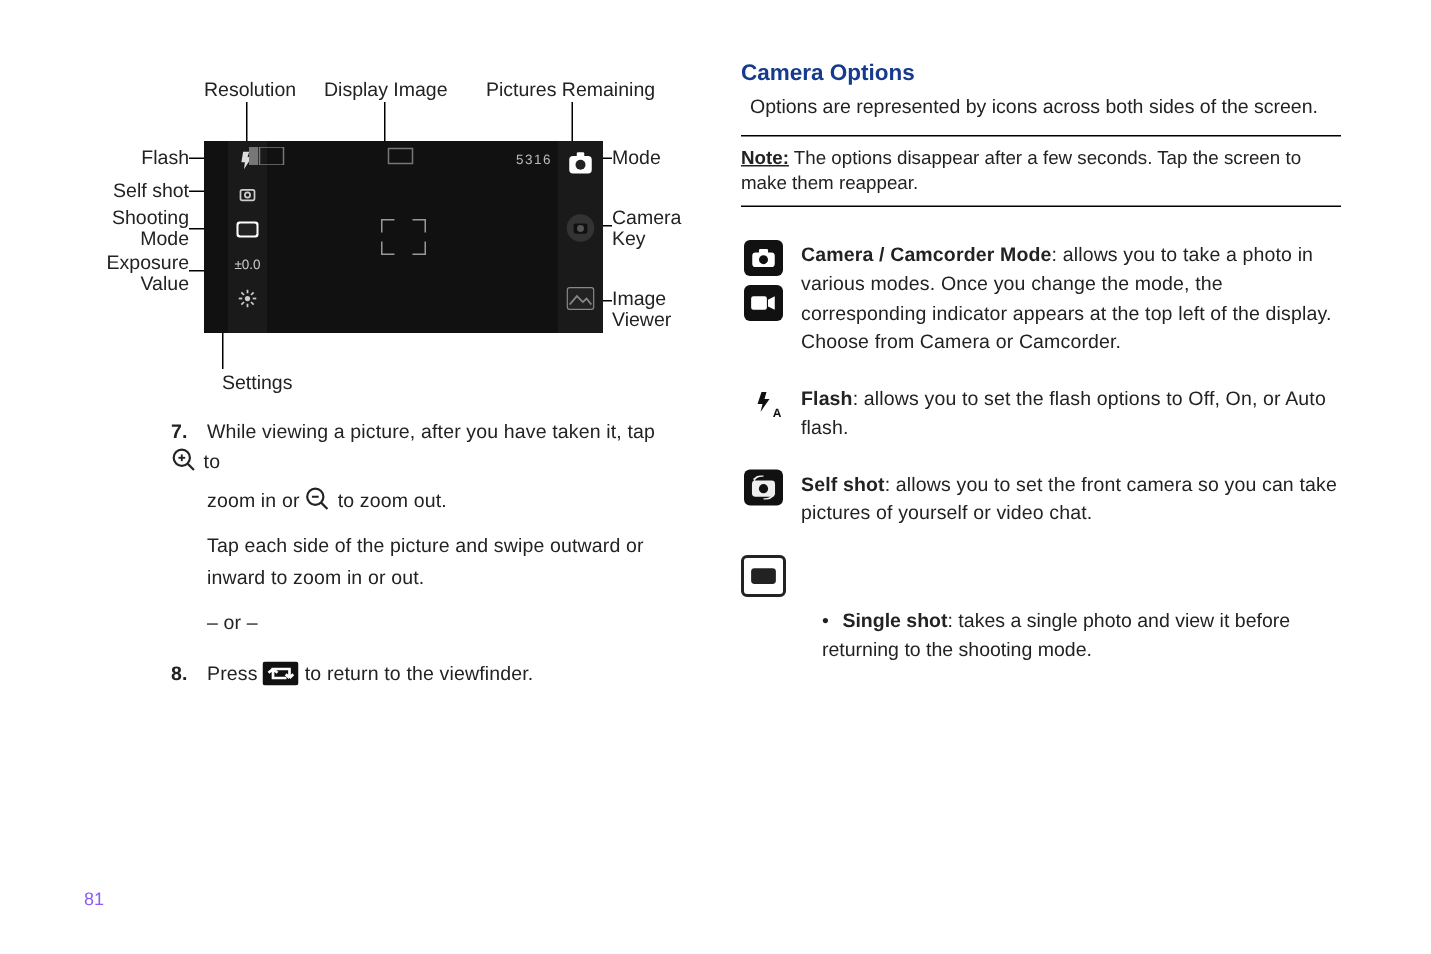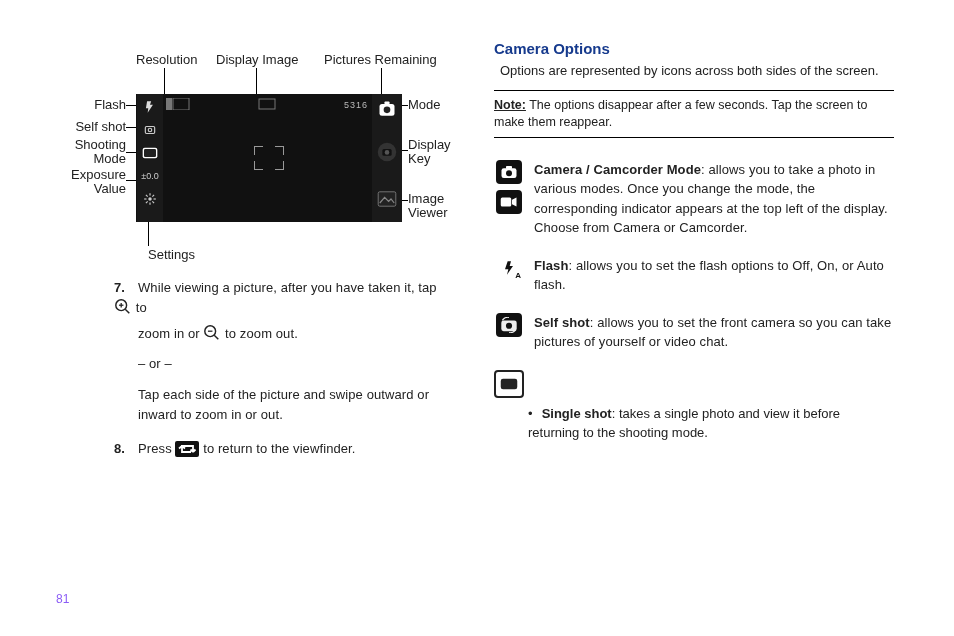--- a/index.html
+++ b/index.html
@@ -46,21 +46,21 @@
     width: 266px; height: 128px;
     background: #111;
   }
   .vf-left-bar, .vf-right-bar {
     position: absolute; top: 0; bottom: 0; width: 26px;
     background: #1a1a1a;
     display: flex; flex-direction: column; align-items: center;
     padding-top: 4px;
     gap: 5px;
   }
-  .vf-left-bar { left: 1px; }
+  .vf-left-bar { left: 16px; }
   .vf-right-bar { right: 0; width: 30px; }
   .vf-icon {
     width: 20px; height: 18px;
     display: flex; align-items: center; justify-content: center;
     color: #ddd; font-size: 10px;
   }
   .vf-icon svg { display:block; }
   .vf-top-info {
     position: absolute; top: 4px; left: 30px; right: 34px;
     display: flex; align-items: center;
@@ -107,21 +107,21 @@
 
   .opt-row { display: flex; gap: 10px; margin-bottom: 18px; }
   .opt-icons { width: 30px; flex: 0 0 30px; display: flex; flex-direction: column; gap: 6px; align-items: center; }
   .opt-icons .ibox {
     width: 26px; height: 24px; background: #111; border-radius: 4px;
     display: flex; align-items: center; justify-content: center; color: #fff;
   }
   .ibox.shoot { background:#fff; border:2px solid #222; }
   .opt-text { flex: 1; line-height: 1.5; letter-spacing: 0.1px; }
   .opt-text b { font-weight: bold; }
-  .bullet-row { margin: 4px 0 0 34px; line-height: 1.5; }
+  .bullet-row { margin: 4px 0 0 54px; line-height: 1.5; }
   .bullet-row .dot { display:inline-block; width:10px; }
 
   .pagenum {
     position: absolute;
     left: 56px; bottom: 30px;
     font-size: 12px; color: #8b5cf6;
   }
 </style>
 </head>
 <body>
@@ -150,21 +150,21 @@
         <div class="left-label" style="top:128px; white-space:pre-line">Exposure
 Value</div>
       </div>
       <div class="lead lead-h" style="left:70px; top:65px; width:18px"></div>
       <div class="lead lead-h" style="left:70px; top:87px; width:18px"></div>
       <div class="lead lead-h" style="left:70px; top:112px; width:18px"></div>
       <div class="lead lead-h" style="left:70px; top:140px; width:18px"></div>
 
       <div class="right-labels">
         <div class="right-label" style="top:58px">Mode</div>
-        <div class="right-label" style="top:98px; white-space:pre-line">Display
+        <div class="right-label" style="top:98px; white-space:pre-line">Camera
 Key</div>
         <div class="right-label" style="top:152px; white-space:pre-line">Image
 Viewer</div>
       </div>
       <div class="lead lead-h" style="left:340px; top:65px; width:12px"></div>
       <div class="lead lead-h" style="left:340px; top:110px; width:12px"></div>
       <div class="lead lead-h" style="left:340px; top:160px; width:12px"></div>
 
       <div class="bottom-label">Settings</div>
       <div class="lead lead-v" style="left:92px; top:180px; height:26px"></div>
@@ -256,22 +256,22 @@
               <line x1="5.5" y1="8" x2="10.5" y2="8" stroke="#222" stroke-width="1.4"></line>
             </svg>
           </span><span class="body"> to</span>
         <p style="margin-left:24px; margin-top:6px"><span>zoom in or </span><span class="glyph">
               <svg width="18" height="18" viewBox="0 0 20 20">
                 <circle cx="8" cy="8" r="6" fill="none" stroke="#222" stroke-width="1.6"></circle>
                 <line x1="12.5" y1="12.5" x2="17" y2="17" stroke="#222" stroke-width="1.6"></line>
                 <line x1="5.5" y1="8" x2="10.5" y2="8" stroke="#222" stroke-width="1.4"></line>
               </svg>
             </span><span> to zoom out.</span></p>
+        <p>Tap each side of the picture and swipe outward or inward to zoom in or out.</p>
         <p>– or –</p>
-        <p>Tap each side of the picture and swipe outward or inward to zoom in or out.</p>
       </div>
       <div class="step">
         <span class="num">8.</span><span class="body">Press </span><span class="glyph" style="width:24px;height:16px">
             <svg width="24" height="16" viewBox="0 0 24 16">
               <rect x="0" y="0" width="24" height="16" rx="2" fill="#111"></rect>
               <path d="M7 11 L7 5 L16 5 M7 11 L4 8.5 M7 11 L10 8.5" fill="none" stroke="#fff" stroke-width="1.8" transform="scale(-1,1) translate(-24,0) rotate(180 12 8)"></path>
               <path d="M17 5 L7 5 L7 11 L10 9 M7 11 L4 9" fill="none" stroke="#fff" stroke-width="1.8" transform="translate(1,0)" style="display:none"></path>
               <path d="M17 5 H8 V11 L5 8.5 M8 11 L11 8.5" fill="none" stroke="#fff" stroke-width="1.8" transform="scale(1,1)" style="display:none"></path>
               <path d="M6 11 L6 5 L18 5 M6 11 l-2.5 -2.5 M6 11 l2.5 -2.5" fill="none" stroke="#fff" stroke-width="1.8" transform="matrix(-1 0 0 1 24 0)"></path>
             </svg>

